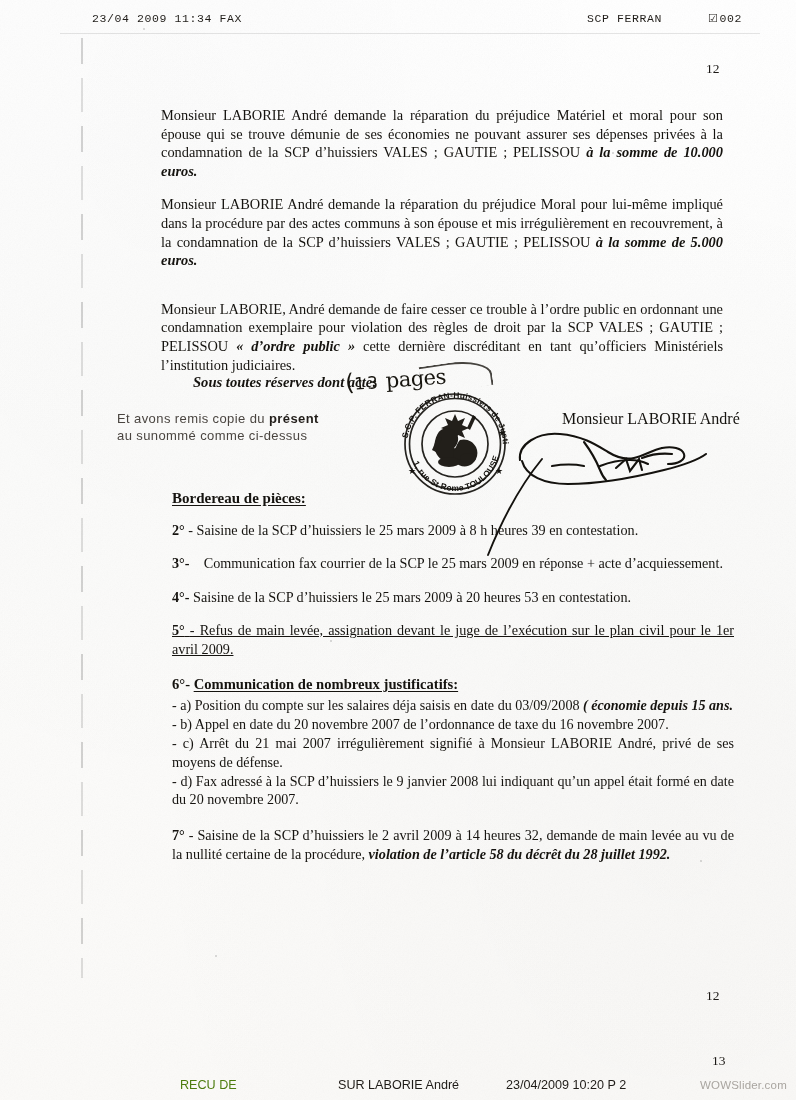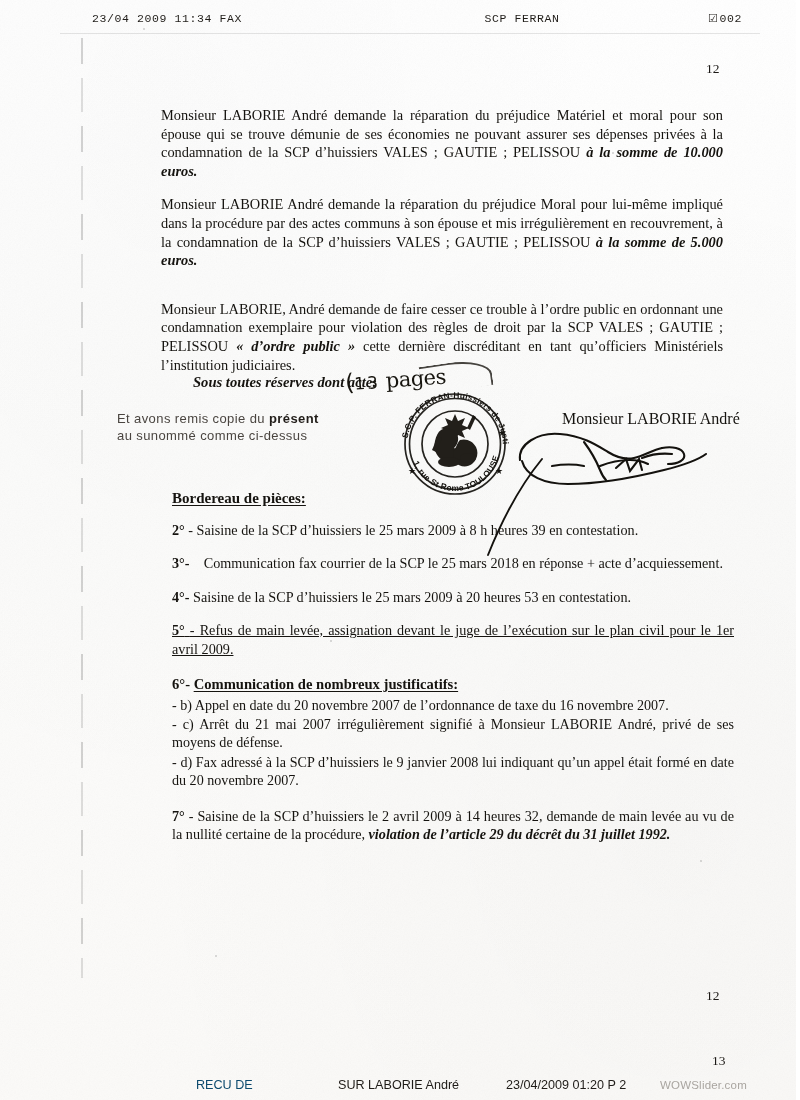--- a/index.html
+++ b/index.html
@@ -42,21 +42,21 @@
     width: 650px;
     height: 16px;
     font-family: "Liberation Mono", monospace;
     font-size: 11.5px;
     letter-spacing: 0.6px;
     color: #201d19;
     display: flex;
     align-items: center;
   }
   .fax-header .fh-date { width: 230px; }
-  .fax-header .fh-recipient { flex: 1; text-align: center; padding-left: 60px;}
+  .fax-header .fh-recipient { flex: 1; text-align: right; padding-left: 60px;}
   .fax-header .fh-pagecode {
     width: 80px; text-align: right; white-space: nowrap;
   }
   .fh-box-glyph {
     display: inline-block;
     margin-right: 1px;
     font-family: "DejaVu Sans", sans-serif;
     font-size: 11px;
   }
 
@@ -249,24 +249,24 @@
   .footer-strip {
     position: absolute;
     left: 0;
     top: 1076px;
     width: 800px;
     height: 24px;
     font-family: "Liberation Sans", sans-serif;
     font-size: 12.6px;
     color: #3b3733;
   }
-  .fs-recu   { position: absolute; left: 196px;  top: 2px; color: #0c4a6e; }
+  .fs-recu   { position: absolute; left: 180px;  top: 2px; color: #4d7c0f; }
   .fs-sur    { position: absolute; left: 338px;  top: 2px; color: #1f1c18; }
   .fs-stamp  { position: absolute; left: 506px;  top: 2px; color: #1f1c18; }
-  .fs-wm     { position: absolute; left: 660px;  top: 3px; color: #a9a5a0; font-size: 11.5px; letter-spacing: 0.2px;}
+  .fs-wm     { position: absolute; left: 700px;  top: 3px; color: #a9a5a0; font-size: 11.5px; letter-spacing: 0.2px;}
 
   .speck {
     position: absolute;
     background: rgba(0,0,0,0.18);
     border-radius: 50%;
     pointer-events: none;
   }
 </style>
 </head>
 <body>
@@ -369,42 +369,43 @@
   <svg class="sig-tail" viewBox="0 0 80 120">
     <path d="M74,4 C56,26 36,60 20,100" fill="none" stroke="#14120e" stroke-width="1.9" stroke-linecap="round"></path>
   </svg>
 
   <div class="bordereau-title">Bordereau de pièces:</div>
 
   <div class="items-col">
 
     <div class="item"><span class="marker">2°</span> <span>- Saisine de la SCP d’huissiers le 25 mars 2009 à 8 h heures 39 en contestation.</span></div>
 
-    <div class="item justified"><span class="marker">3°-</span>&nbsp;&nbsp;&nbsp; <span>Communication fax courrier de la SCP le 25 mars 2018 en réponse + acte d’acquiessement.</span></div>
+    <div class="item justified"><span class="marker">3°-</span>&nbsp;&nbsp;&nbsp; <span>Communication fax courrier de la SCP le 25 mars 2009 en réponse + acte d’acquiessement.</span></div>
 
     <div class="item"><span class="marker">4°-</span> <span>Saisine de la SCP d’huissiers le 25 mars 2009 à 20 heures 53 en contestation.</span></div>
 
     <div class="item justified" style="margin-bottom:18px;text-decoration:underline;"><span class="marker">5°</span> <span>- Refus de main levée, assignation devant le juge de l’exécution sur le plan civil pour le 1er avril 2009.</span></div>
 
     <div class="sub-head"><span class="marker">6°-</span> <span class="uline">Communication de nombreux justificatifs:</span></div>
 
+    <div class="subitem"><span>- a)</span><span> Position du compte sur les salaires déja saisis en date du 03/09/2008 </span><span class="em-bi">( économie depuis 15 ans.</span></div>
 
     <div class="subitem"><span>- b)</span><span> Appel en date du 20 novembre 2007 de l’ordonnance de taxe du 16 novembre 2007.</span></div>
 
     <div class="subitem"><span>- c)</span><span> Arrêt du 21 mai 2007 irrégulièrement signifié à Monsieur LABORIE André, privé de ses moyens de défense.</span></div>
 
     <div class="subitem" style="margin-bottom:18px;"><span>- d)</span><span> Fax adressé à la SCP d’huissiers le 9 janvier 2008 lui indiquant qu’un appel était formé en date du 20 novembre 2007.</span></div>
 
-    <div class="item justified"><span class="marker">7°</span><span> - Saisine de la SCP d’huissiers le 2 avril 2009 à 14 heures 32, demande de main levée au vu de la nullité certaine de la procédure, </span><span class="em-bi">violation de l’article 29 du décrêt du 31 juillet 1992.</span></div>
+    <div class="item justified"><span class="marker">7°</span><span> - Saisine de la SCP d’huissiers le 2 avril 2009 à 14 heures 32, demande de main levée au vu de la nullité certaine de la procédure, </span><span class="em-bi">violation de l’article 58 du décrêt du 28 juillet 1992.</span></div>
   </div>
 
   <div class="footer-strip">
     <span class="fs-recu">RECU DE</span>
     <span class="fs-sur">SUR LABORIE André</span>
-    <span class="fs-stamp">23/04/2009 01:20 P 2</span>
+    <span class="fs-stamp">23/04/2009 10:20 P 2</span>
     <span class="fs-wm">WOWSlider.com</span>
   </div>
 
   <div class="speck" style="left:143px; top:28px; width:2px; height:2px;"></div>
   <div class="speck" style="left:612px; top:152px; width:2px; height:2px;"></div>
   <div class="speck" style="left:330px; top:640px; width:2px; height:2px;"></div>
   <div class="speck" style="left:700px; top:860px; width:2px; height:2px;"></div>
   <div class="speck" style="left:215px; top:955px; width:2px; height:2px;"></div>
 </div>
 

